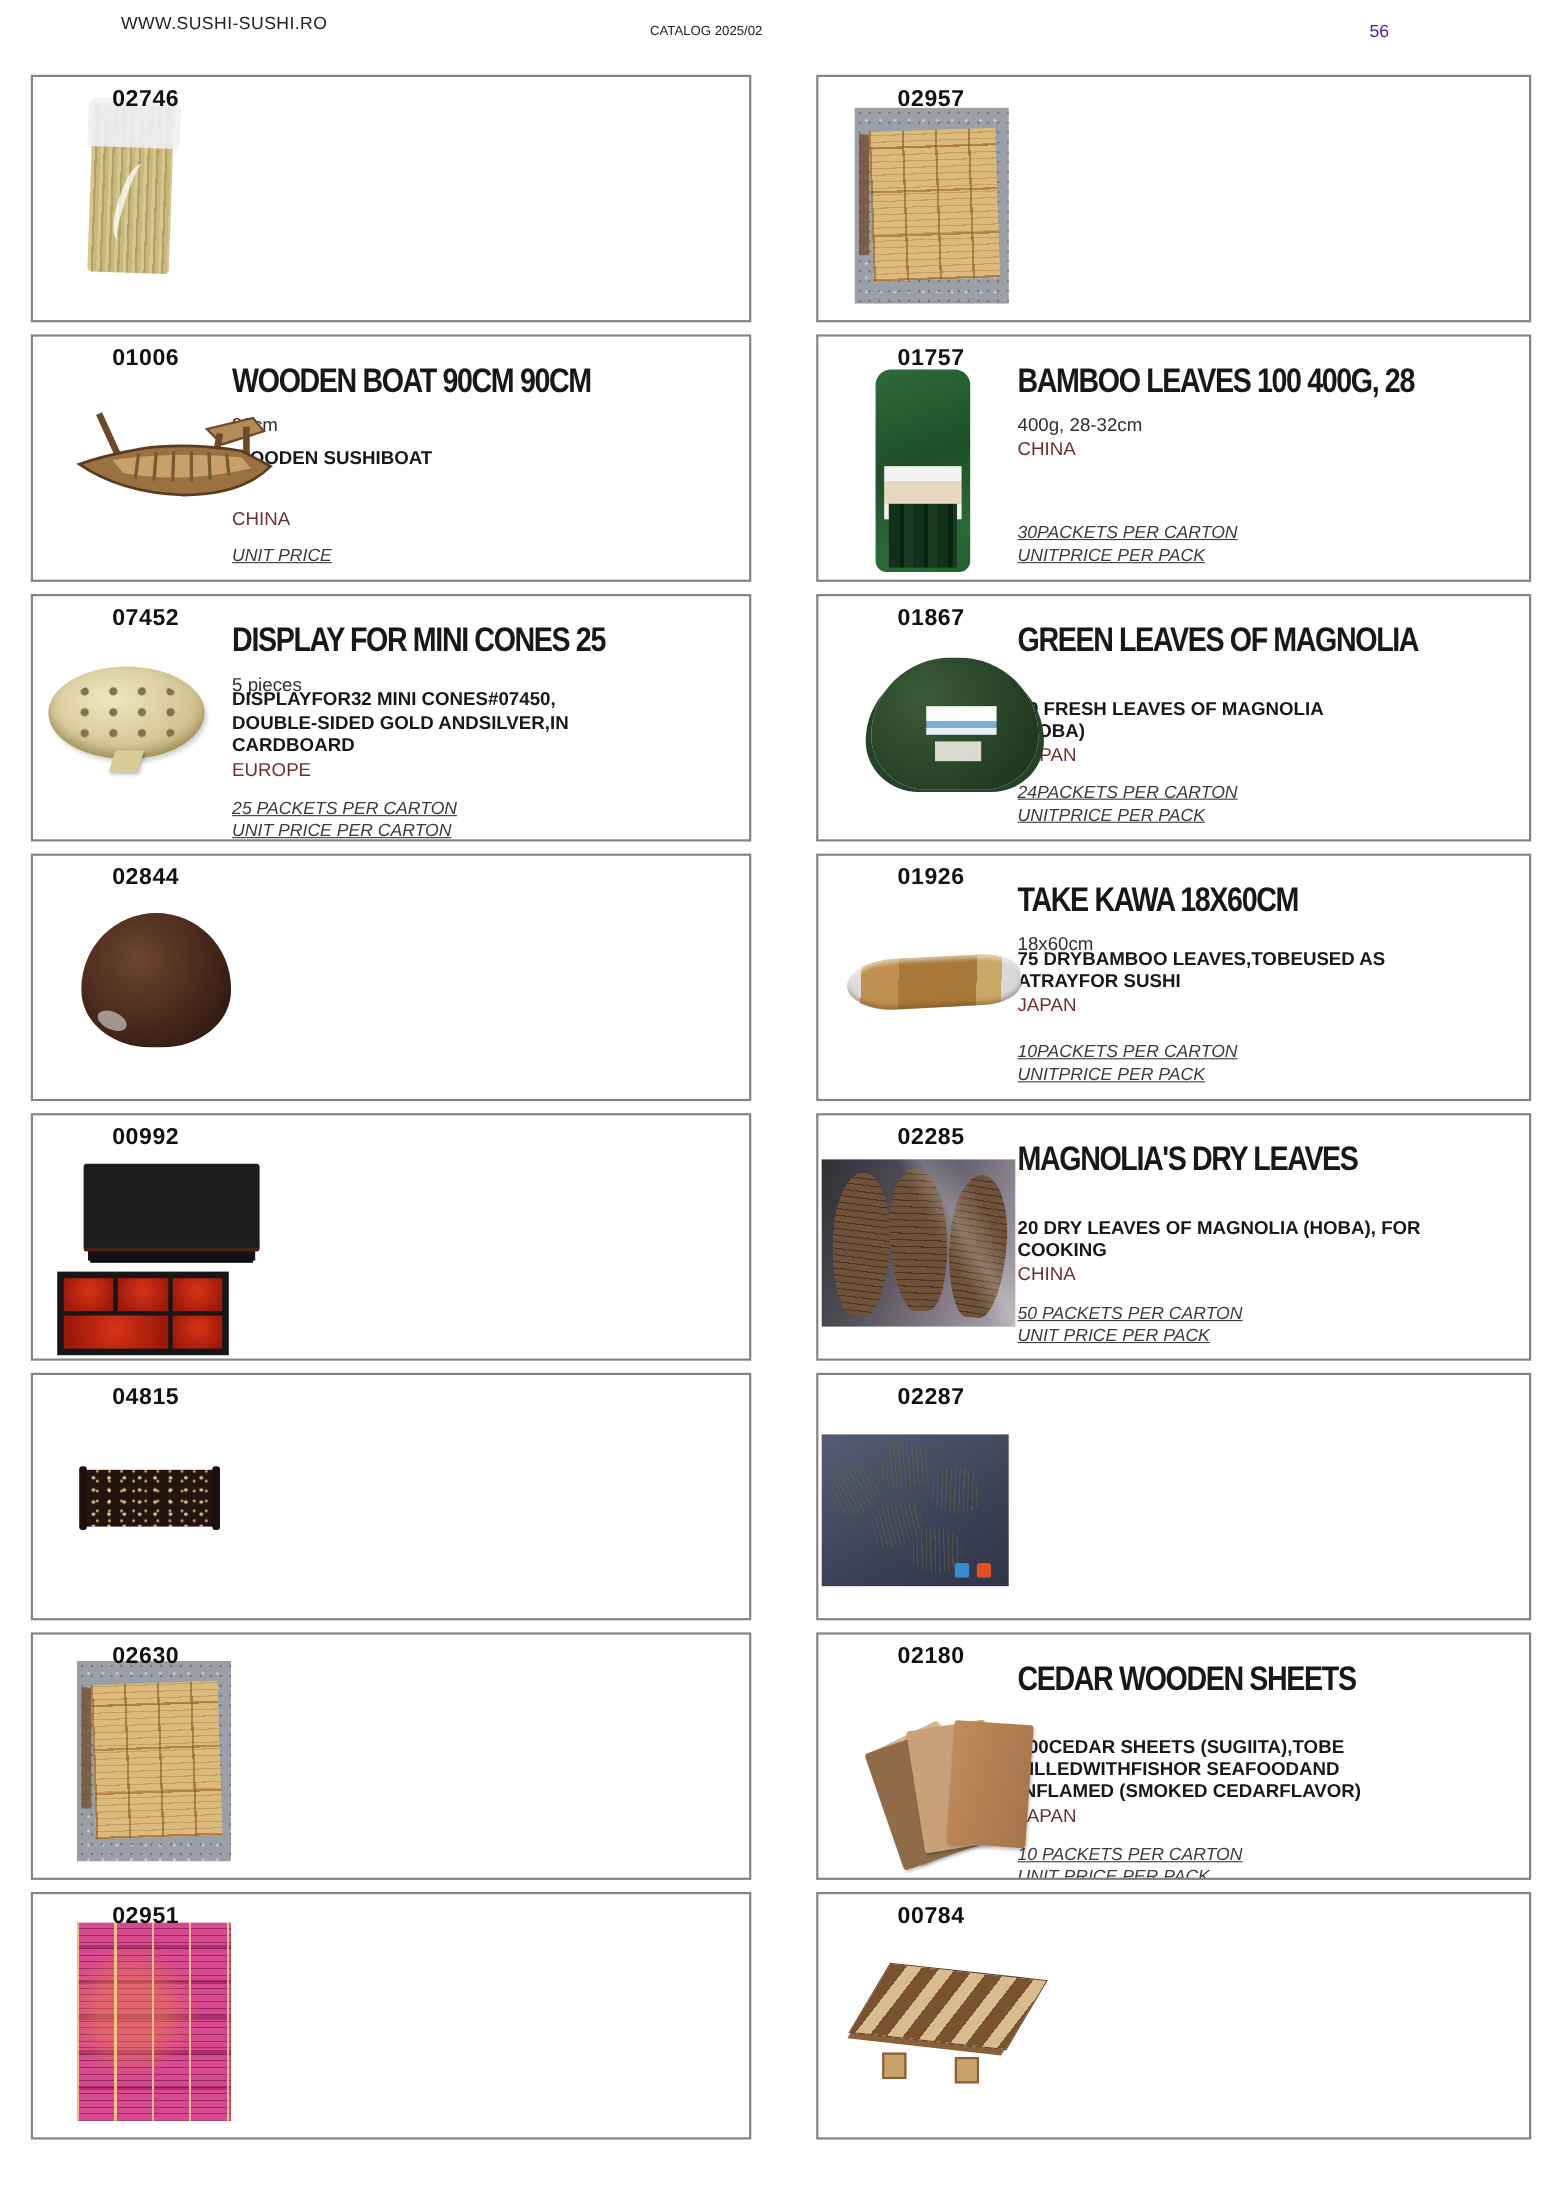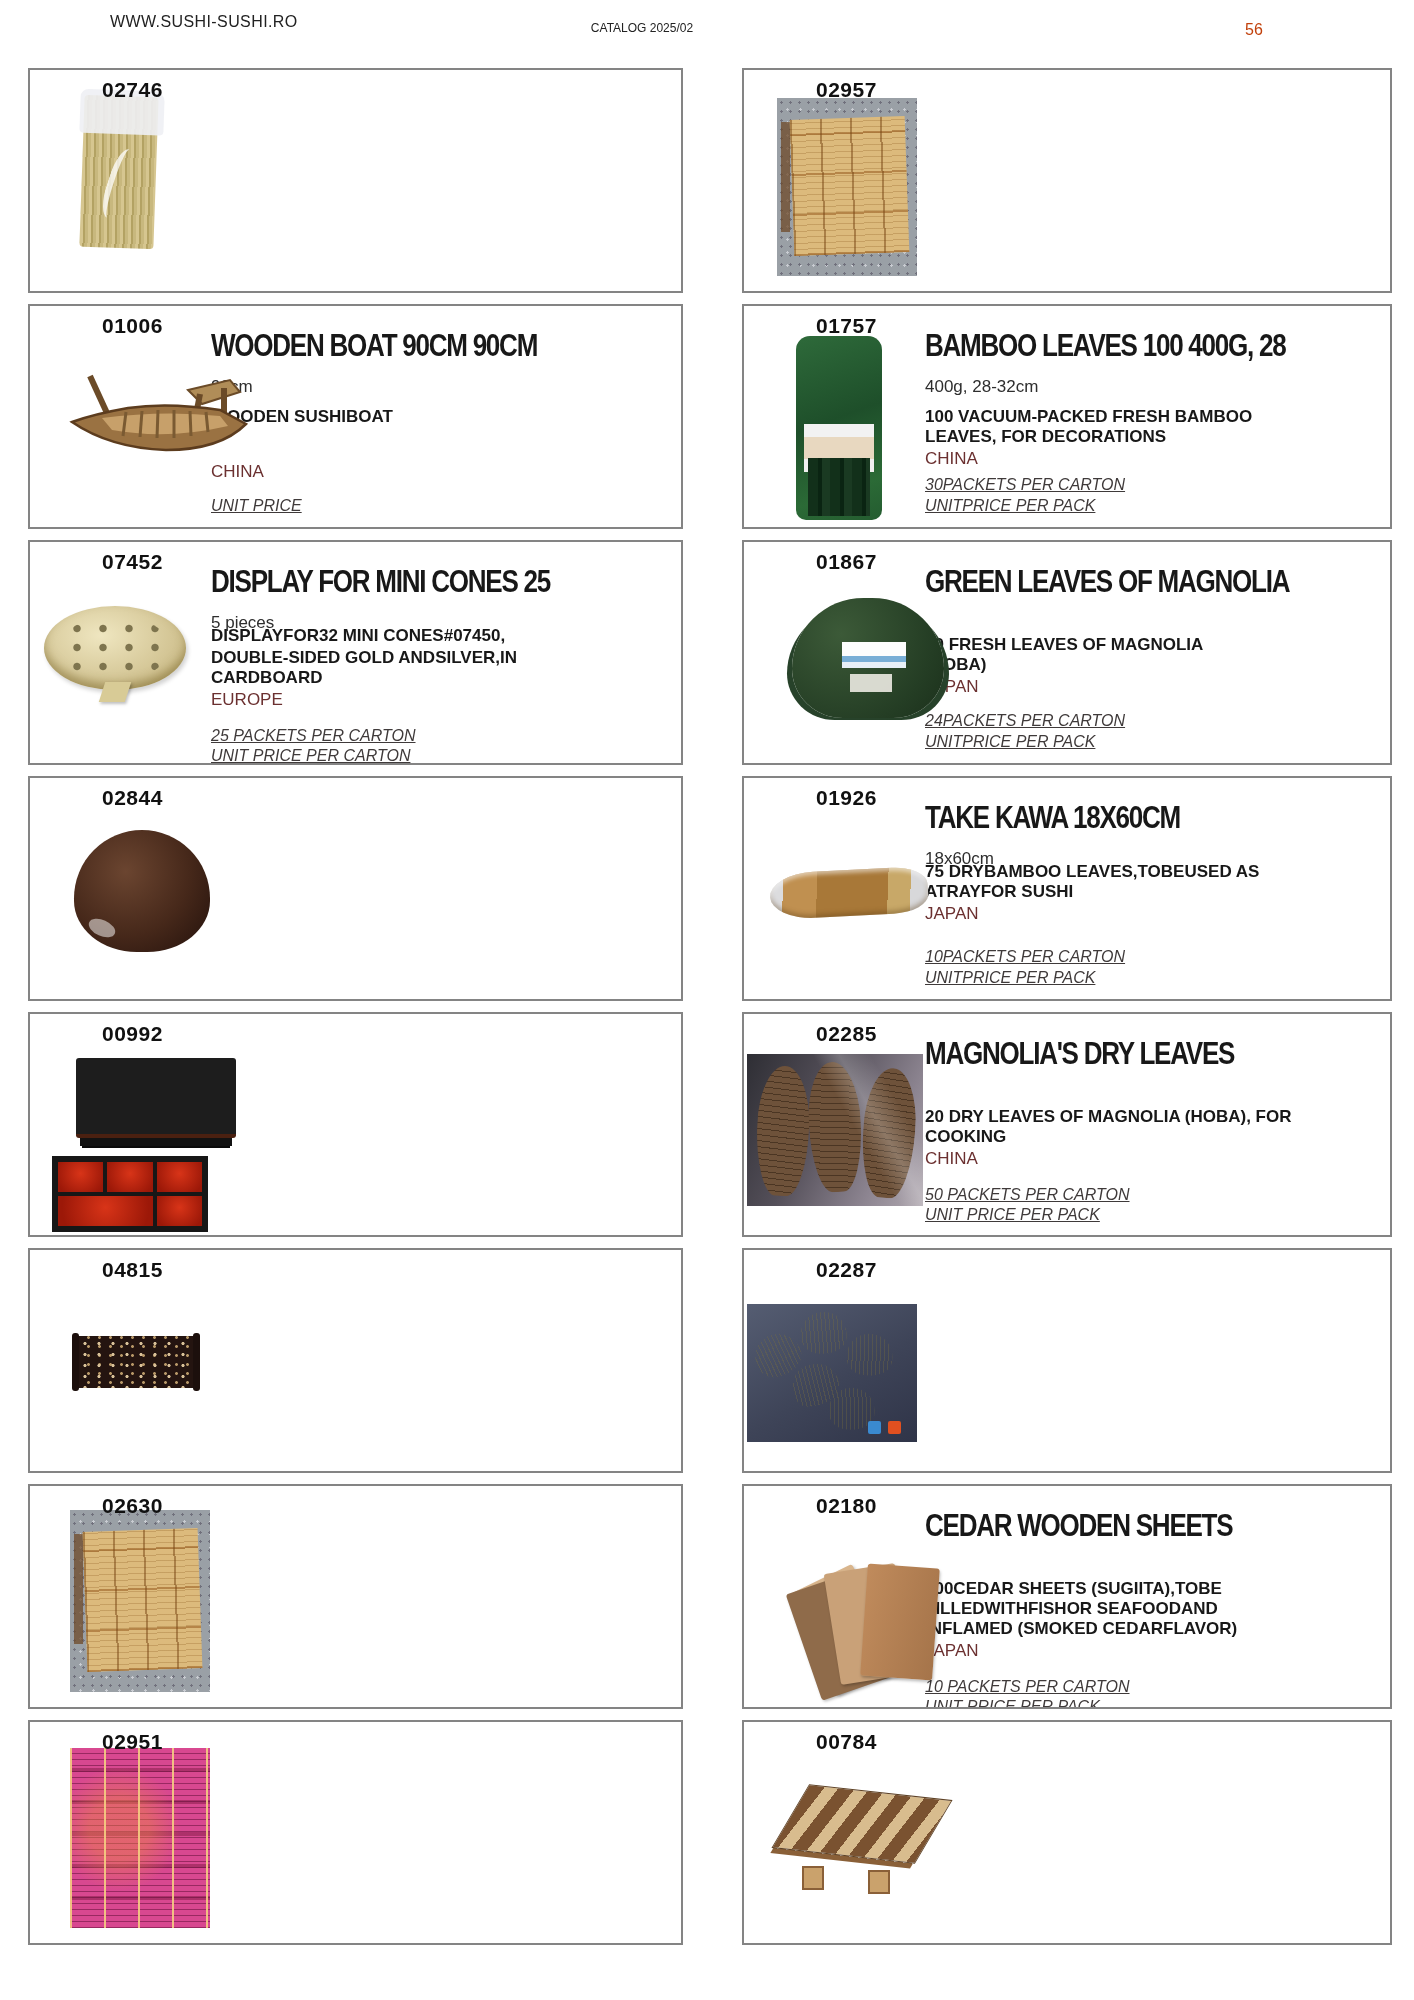--- a/index.html
+++ b/index.html
@@ -2,21 +2,21 @@
 <html><head>
 <meta charset="utf-8">
 <style>
   html,body{margin:0;padding:0;background:#fff;width:1414px;height:2000px;overflow:hidden;
     font-family:"Liberation Sans",sans-serif;color:#1c1c1c;}
   .page{position:relative;width:1284px;height:2000px;background:#fff;}
 
   
   .hdr-left{position:absolute;left:110px;top:13px;font-size:16px;letter-spacing:.4px;color:#222;}
   .hdr-center{position:absolute;left:0;right:0;top:21px;text-align:center;font-size:12px;color:#222;}
-  .hdr-page{position:absolute;left:1245px;top:21px;font-size:16px;color:#c2410c;}
+  .hdr-page{position:absolute;left:1245px;top:21px;font-size:16px;color:#4c1d95;}
 
   
   .grid{position:absolute;left:28px;top:68px;display:grid;
     grid-template-columns:655px 650px;column-gap:59px;grid-auto-rows:225px;row-gap:11px;}
   .card{position:relative;border:2px solid #848484;background:#fff;box-sizing:border-box;overflow:hidden;}
   .code{position:absolute;left:72px;top:8px;font-size:21px;font-weight:bold;color:#111;z-index:5;letter-spacing:.5px;}
 
   
   .tblock{position:absolute;left:181px;top:24px;right:10px;bottom:8px;display:flex;flex-direction:column;}
   .p-title{font-size:31px;font-weight:bold;letter-spacing:-1.5px;line-height:1.05;white-space:nowrap;
@@ -214,21 +214,20 @@
         <div class="p-country mb14">CHINA</div>
         <div class="p-pack mb2">UNIT PRICE</div>
       </div>
     </div>
     <div class="card">
       <div class="code">01757</div>
       <div class="pimg pimg-01757"></div>
       <div class="tblock">
         <div class="p-title">BAMBOO LEAVES 100 400G, 28</div>
         <div class="p-size">400g, 28-32cm</div>
-        <div class="p-desc">100 VACUUM-PACKED FRESH BAMBOO LEAVES, FOR DECORATIONS</div>
         <div class="p-country">CHINA</div>
         <div class="spacer"></div>
         <div class="p-pack">30PACKETS PER CARTON</div>
         <div class="p-pack mb2">UNITPRICE PER PACK</div>
       </div>
     </div>
 
     <div class="card">
       <div class="code">07452</div>
       <div class="pimg pimg-07452"></div>

